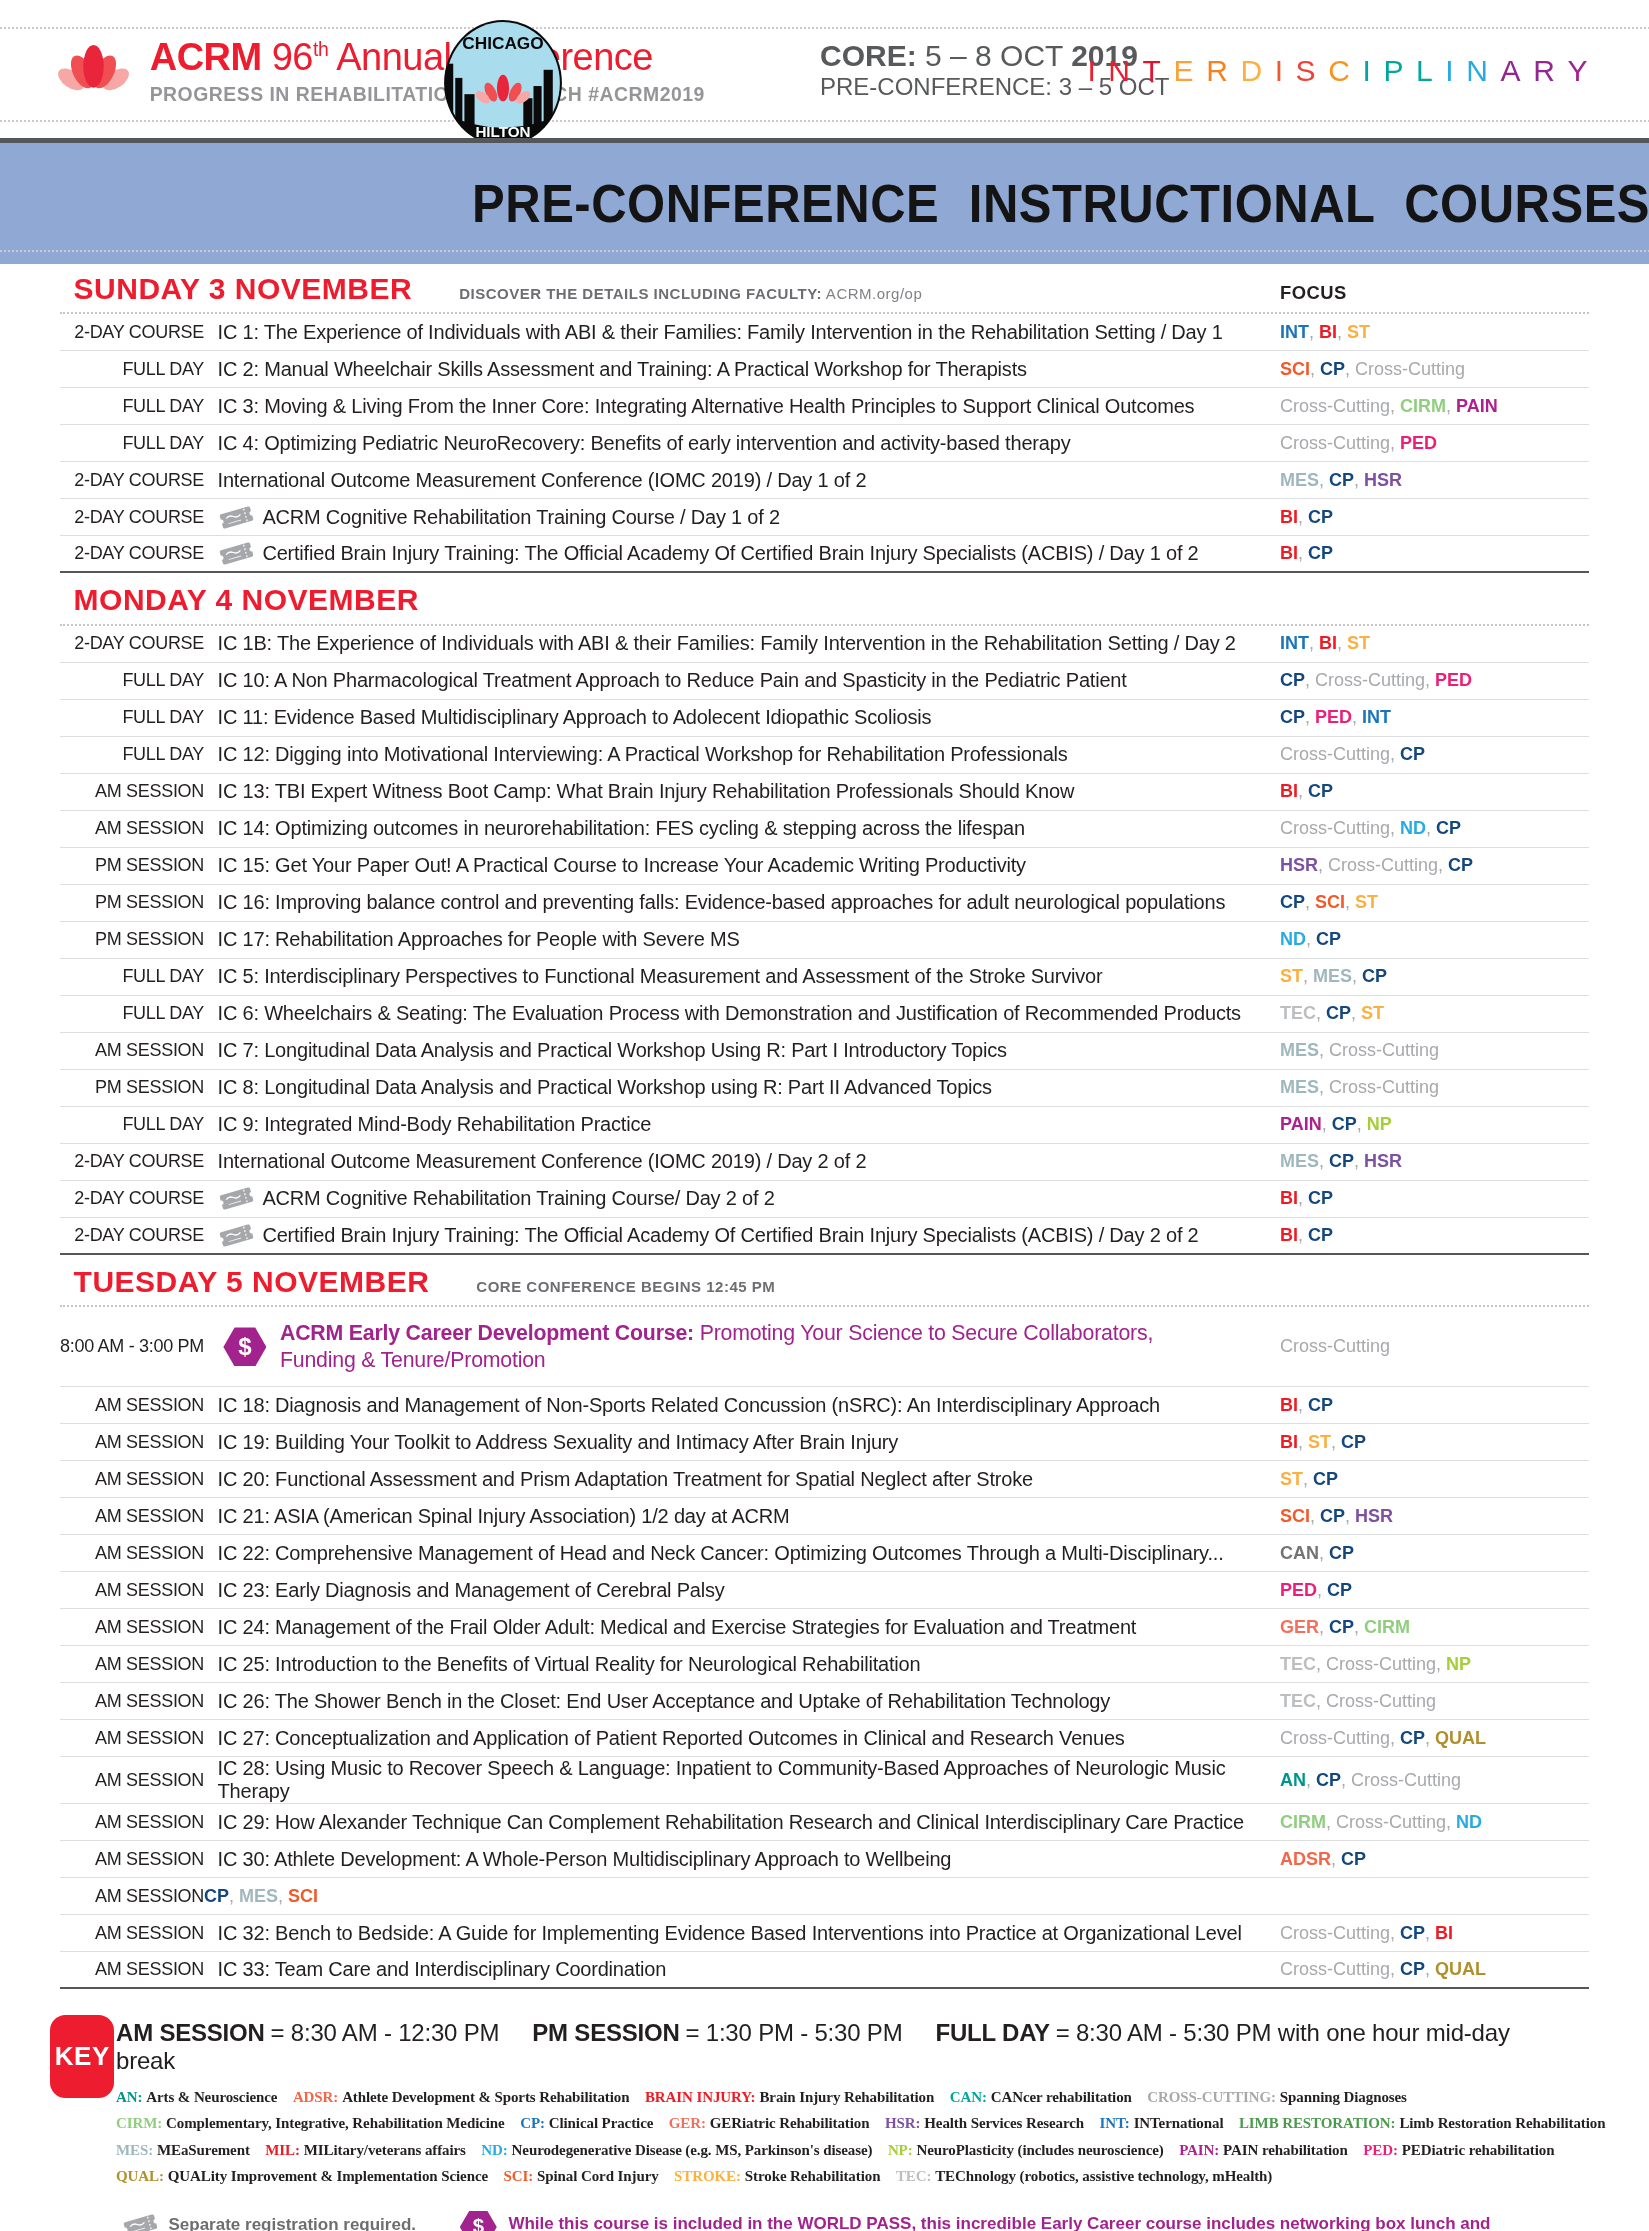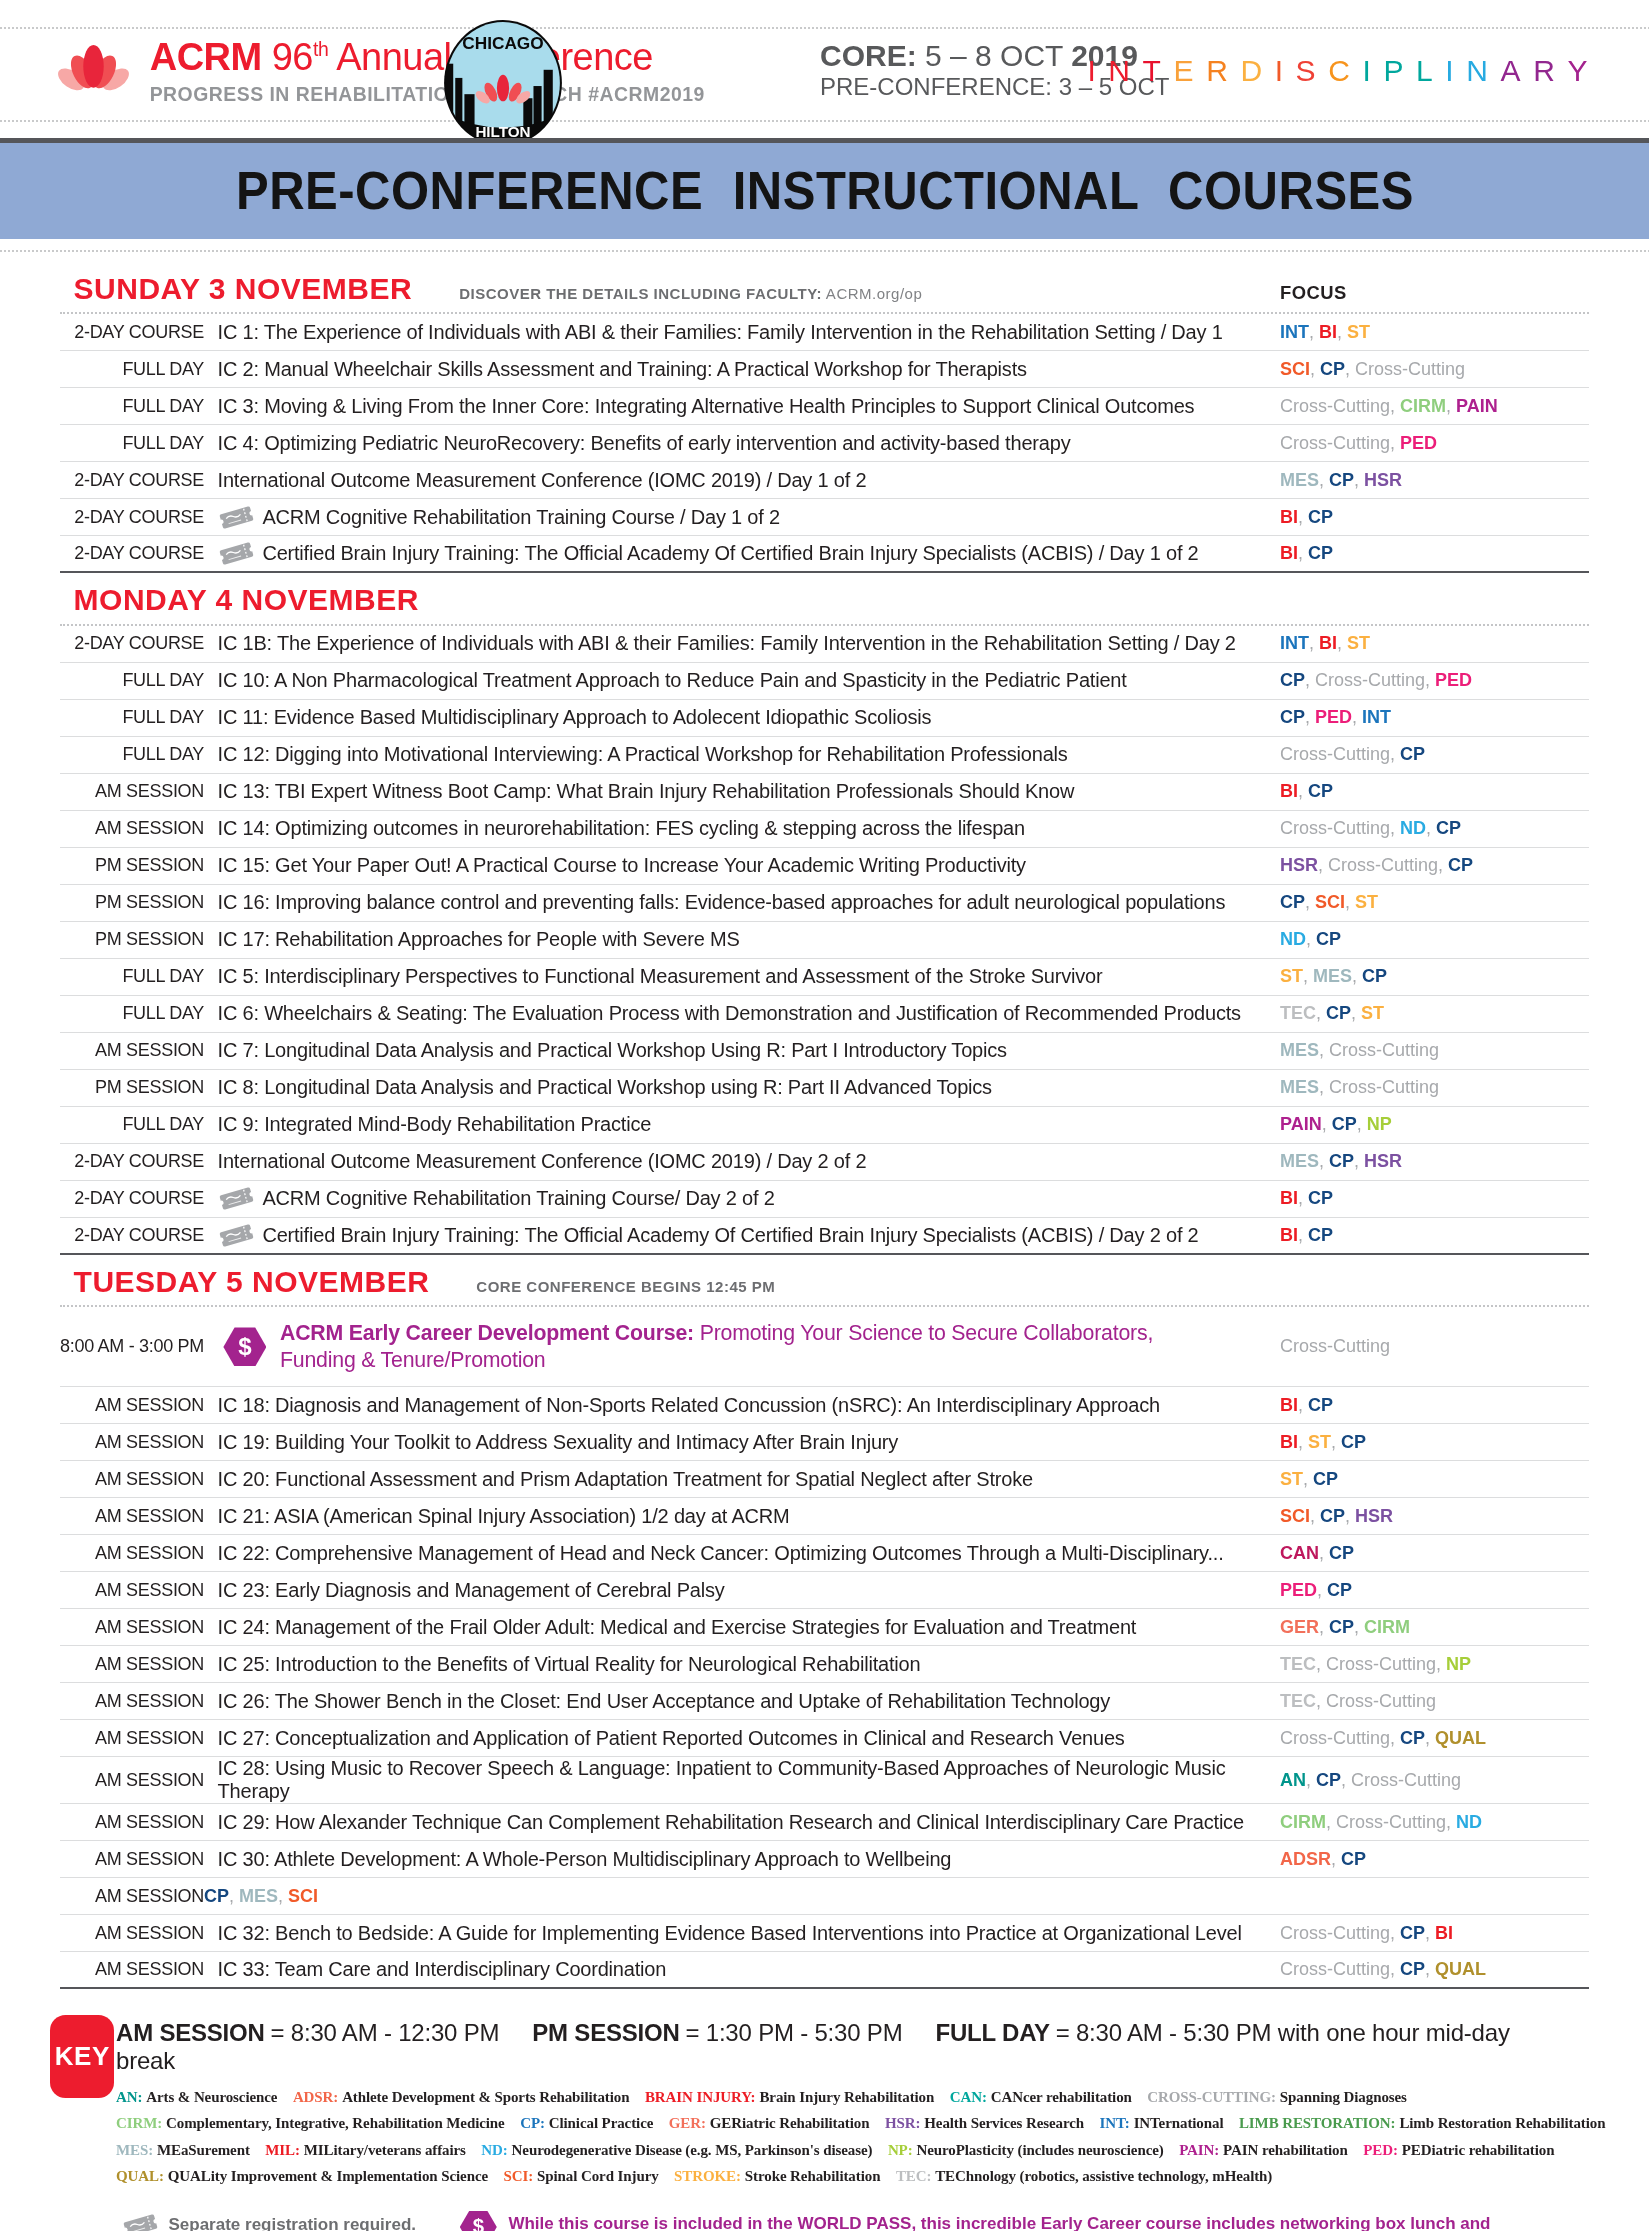--- a/index.html
+++ b/index.html
@@ -21,21 +21,21 @@
   .brand-line2 { font-size:19.4px; font-weight:bold; color:#939598; letter-spacing:0.5px; margin-top:3.9px; }
   .hilton { position:absolute; left:442px; top:-7.8px; }
   .core { position:absolute; left:820px; top:11.6px; color:#58595B; line-height:1.15; }
   .core .l1 { font-size:30px; }
   .core .l1 .b { font-weight:bold; }
   .core .l2 { font-size:24px; }
   .wordmark { position:absolute; right:50px; top:27px; font-size:30px; letter-spacing:1.9px; }
   .wordmark span { margin-right:10.7px; }
 
   
-  .banner { position:absolute; top:138px; left:0; right:0; height:101px; background:#8FA9D4; border-top:5.8px solid #55565A; display:flex; align-items:center; justify-content:center; }
+  .banner { position:absolute; top:138px; left:0; right:0; height:126px; background:#8FA9D4; border-top:5.8px solid #55565A; display:flex; align-items:center; justify-content:flex-end; }
   .banner-title { font-size:49px; font-weight:bold; color:#141414; letter-spacing:0.5px; word-spacing:15.5px; transform:scaleY(1.08); }
 
   
   .content { position:absolute; top:262px; left:60px; width:1529px; }
   .day-header { display:flex; align-items:baseline; border-bottom:2.9px dotted #C4C5C7; padding:9.7px 0 6.8px 13.6px; }
   .day-name { color:#ED1C2E; font-size:30px; font-weight:bold; letter-spacing:0.5px; }
   .day-sub { color:#6D6E71; font-size:15px; font-weight:bold; letter-spacing:0.5px; margin-left:47px; }
   .day-sub .link { color:#808285; font-weight:normal; }
   .focus-head { margin-left:auto; width:309px; font-size:18.4px; font-weight:bold; color:#231F20; letter-spacing:0.5px; }
   .row { display:flex; align-items:center; min-height:37px; border-bottom:1px solid #DCDDDE; }
@@ -387,21 +387,21 @@
       <div class="col-title">
             <span>IC 21: ASIA (American Spinal Injury Association) 1/2 day at ACRM</span>
           </div>
       <div class="col-focus"><span class="" style="color:#F15A29">SCI</span><span class="comma">, </span><span class="" style="color:#15477F">CP</span><span class="comma">, </span><span class="" style="color:#7C51A1">HSR</span></div>
     </div>
         <div class="row">
       <div class="col-session">AM SESSION</div>
       <div class="col-title">
             <span>IC 22: Comprehensive Management of Head and Neck Cancer: Optimizing Outcomes Through a Multi-Disciplinary...</span>
           </div>
-      <div class="col-focus"><span class="" style="color:#be185d">CAN</span><span class="comma">, </span><span class="" style="color:#15477F">CP</span></div>
+      <div class="col-focus"><span class="" style="color:#737373">CAN</span><span class="comma">, </span><span class="" style="color:#15477F">CP</span></div>
     </div>
         <div class="row">
       <div class="col-session">AM SESSION</div>
       <div class="col-title">
             <span>IC 23: Early Diagnosis and Management of Cerebral Palsy</span>
           </div>
       <div class="col-focus"><span class="" style="color:#EC1E79">PED</span><span class="comma">, </span><span class="" style="color:#15477F">CP</span></div>
     </div>
         <div class="row">
       <div class="col-session">AM SESSION</div>

